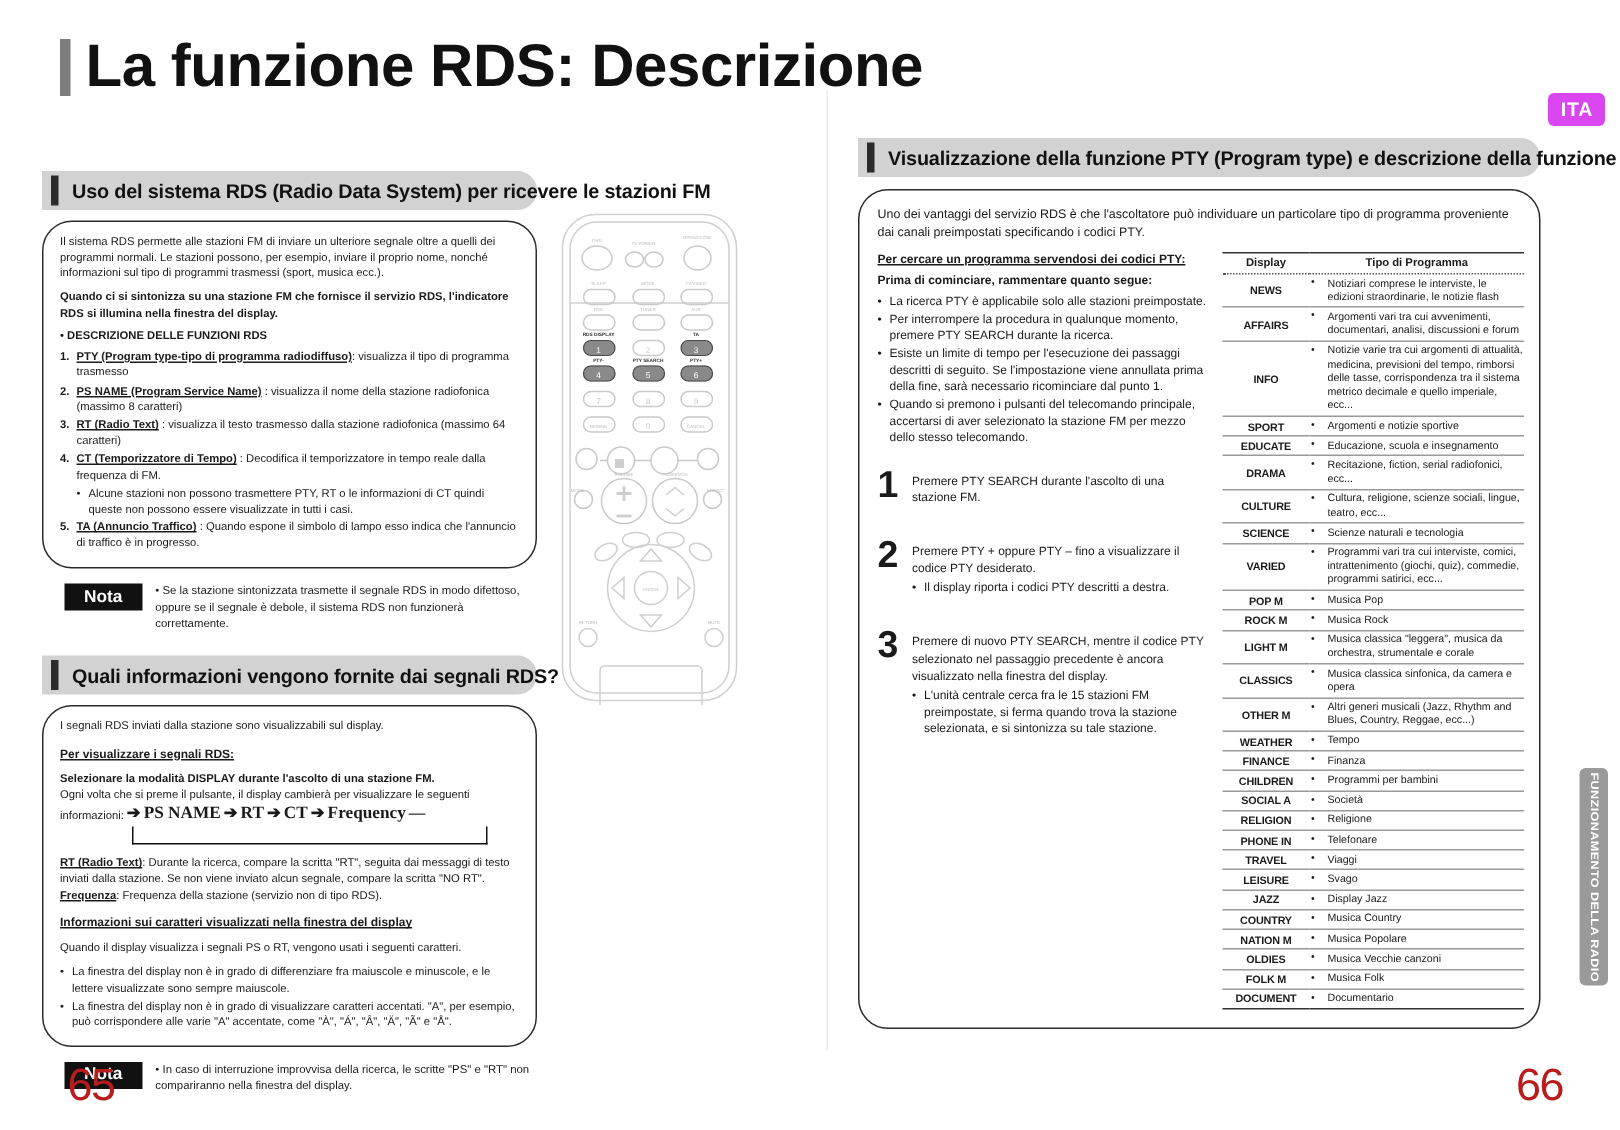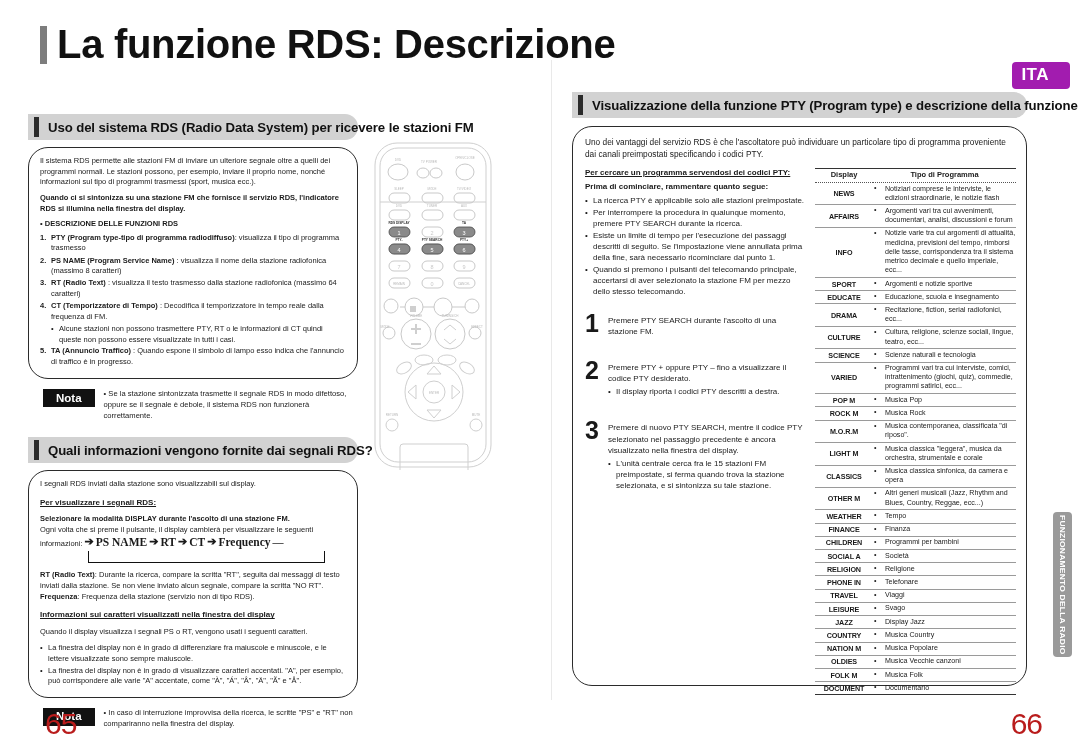--- a/index.html
+++ b/index.html
@@ -36,25 +36,25 @@
     letter-spacing: -0.3px;
     color: #111;
     white-space: nowrap;
   }
 
   
   .ita-badge {
     position: absolute;
     right: 10px;
     top: 62px;
-    background: #a21caf;
+    background: #d946ef;
     color: #fff;
-    font-size: 17px;
+    font-size: 13px;
     font-weight: bold;
-    padding: 3px 21px 4px 9px;
+    padding: 3px 8px 4px 9px;
     border-radius: 4px;
     letter-spacing: 0.5px;
   }
 
   
   .side-tab {
     position: absolute;
     right: 8px;
     top: 512px;
     width: 19px;
@@ -122,21 +122,21 @@
 
   
   .p { font-size: 7.5px; line-height: 1.42; margin: 0 0 5px 0; }
   .p.b { font-weight: bold; }
   .li { font-size: 7.5px; line-height: 1.42; position: relative; padding-left: 8px; margin-bottom: 1px; }
   .li:before { content: "•"; position: absolute; left: 0; top: 0; }
   .num-li { font-size: 7.5px; line-height: 1.42; position: relative; padding-left: 11px; margin-bottom: 1.5px; }
   .num-li .n { position: absolute; left: 0; top: 0; font-weight: bold; }
   .sub-li { font-size: 7.5px; line-height: 1.42; position: relative; padding-left: 19px; margin-bottom: 1px; }
   .sub-li:before { content: "•"; position: absolute; left: 11px; top: 0; }
-  .bold { font-weight: bold; }
+  .bold { font-weight: bold; text-decoration: underline; }
   .u { text-decoration: underline; }
 
   
   #left-col { position: absolute; left: 28px; top: 114px; width: 330px; }
   #box-rds { margin-top: 7px; padding: 8px 10px 9px 11px; }
   #nota-1 { margin-top: 9px; padding-left: 15px; }
   #sec-head-2 { margin-top: 16px; }
   #box-signals { margin-top: 7px; padding: 8px 10px 9px 11px; }
   #nota-2 { margin-top: 9px; padding-left: 15px; }
 
@@ -566,27 +566,20 @@
               </td>
             </tr>
             <tr class="row">
               <td class="pty-code">ROCK M</td>
               <td class="pty-desc">
                 <span class="dot">•</span>
                 <span class="t">Musica Rock</span>
               </td>
             </tr>
             <tr class="row">
-              <td class="pty-code">M.O.R.M</td>
-              <td class="pty-desc">
-                <span class="dot">•</span>
-                <span class="t">Musica contemporanea, classificata "di riposo".</span>
-              </td>
-            </tr>
-            <tr class="row">
               <td class="pty-code">LIGHT M</td>
               <td class="pty-desc">
                 <span class="dot">•</span>
                 <span class="t">Musica classica "leggera", musica da orchestra, strumentale e corale</span>
               </td>
             </tr>
             <tr class="row">
               <td class="pty-code">CLASSICS</td>
               <td class="pty-desc">
                 <span class="dot">•</span>

